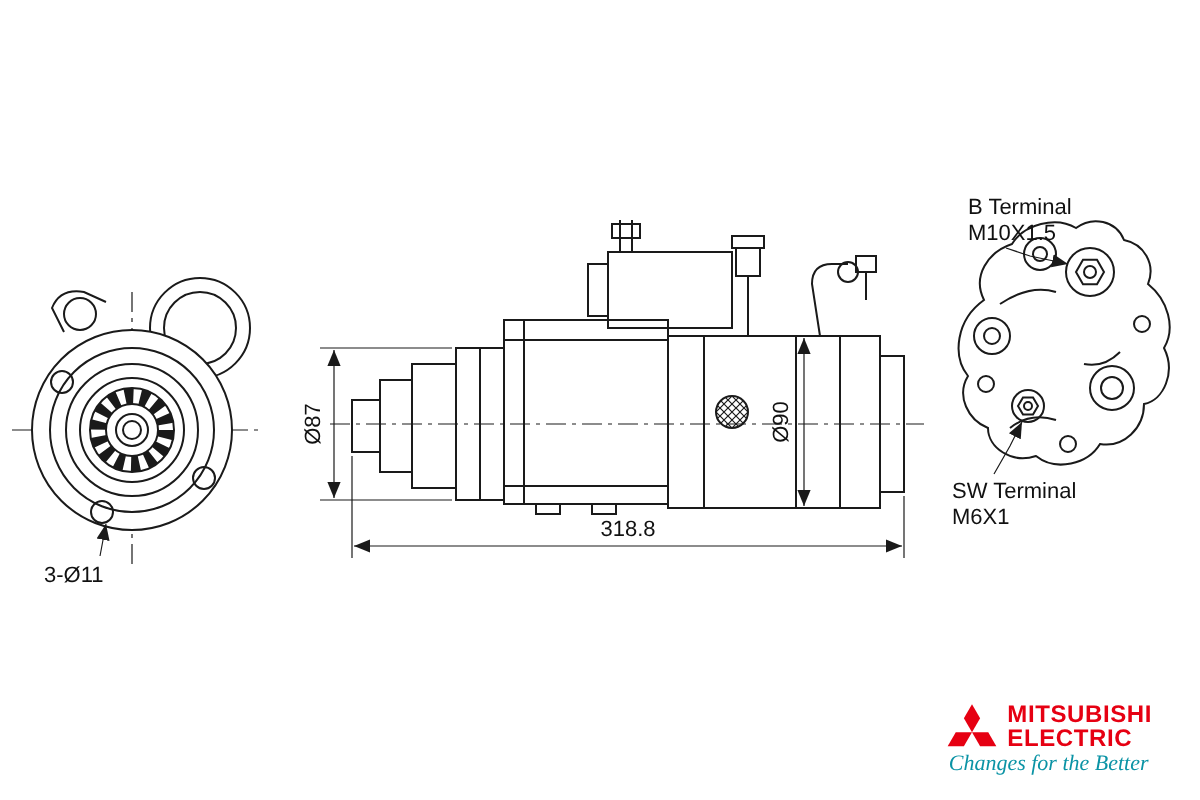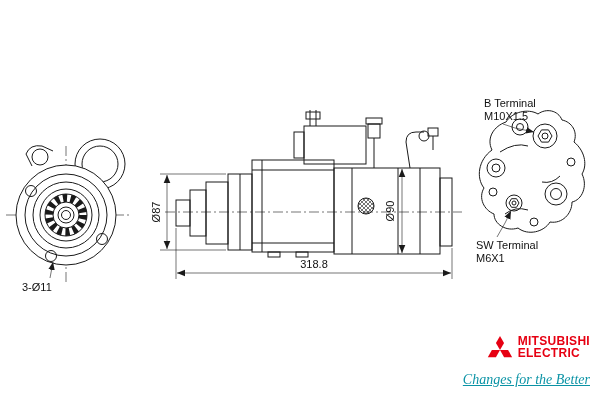--- a/index.html
+++ b/index.html
@@ -6,30 +6,30 @@
   body{
     width:600px;height:400px;position:relative;overflow:hidden;
     background:#ffffff;font-family:"Liberation Sans",sans-serif;
   }
   svg.drawing{position:absolute;left:0;top:0;}
   svg.drawing text{
     font-family:"Liberation Sans",sans-serif;
     font-size:11px;fill:#111111;stroke:none;
   }
   .logo{
-    position:absolute;right:10px;bottom:12px;text-align:center;
+    position:absolute;right:24px;bottom:12px;text-align:center;
   }
   .logo-row{display:flex;align-items:center;justify-content:flex-end;gap:5px;}
   .logo-text{
     color:#e60012;font-weight:bold;font-size:12px;line-height:1.05;
     letter-spacing:.3px;text-align:left;font-family:"Liberation Sans",sans-serif;
   }
   .tagline{
-    margin-top:12px;color:#0a93a5;font-style:italic;font-size:14px;
-    font-family:"Liberation Serif",serif;white-space:nowrap;text-decoration:underline;
+    margin-top:0;color:#0a93a5;font-style:italic;font-size:11px;
+    font-family:"Liberation Serif",serif;white-space:nowrap;
   }
 </style>
 </head>
 <body>
 
 <svg class="drawing" width="600" height="400" viewBox="0 0 600 400">
   <defs>
     <pattern id="crosshatch" width="4" height="4" patternUnits="userSpaceOnUse">
       <path d="M0 4L4 0M0 0L4 4" stroke="#1a1a1a" stroke-width="0.6"></path>
     </pattern>

